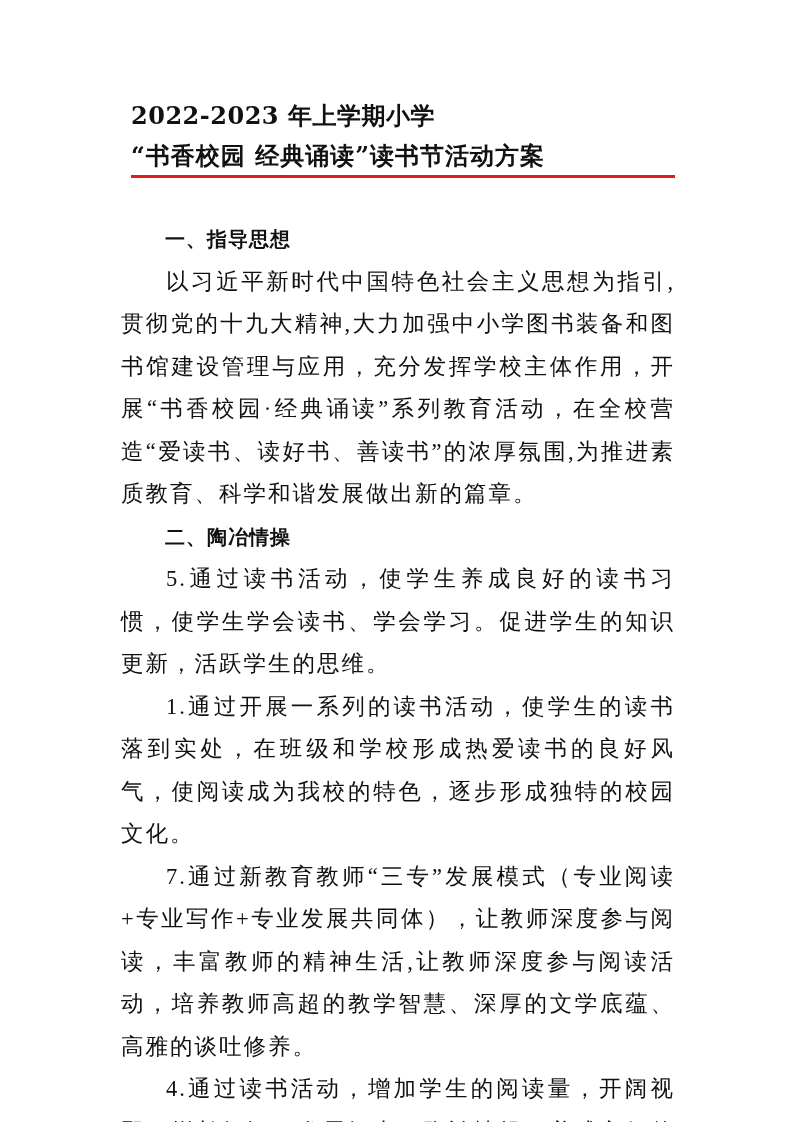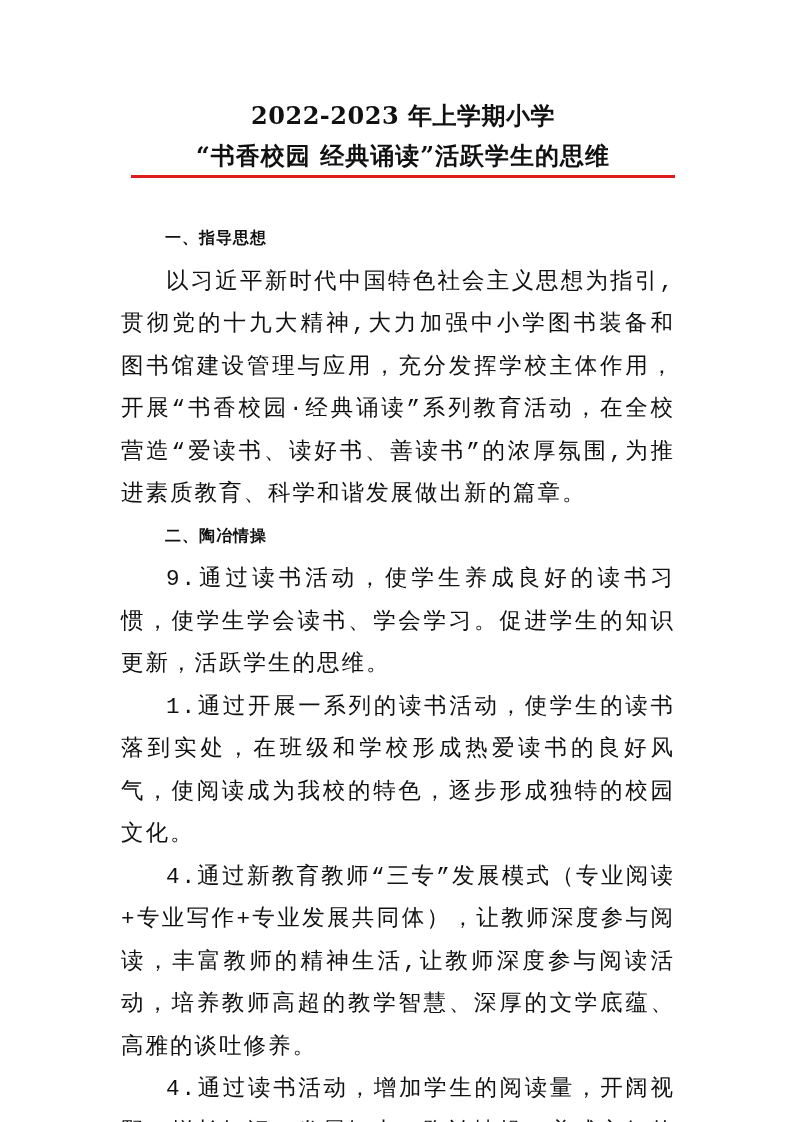--- a/index.html
+++ b/index.html
@@ -21,21 +21,21 @@
       top: 0;
       width: 793px;
       height: 1122px;
       background: #ffffff;
     }
     .title-block {
       position: absolute;
       left: 131px;
       top: 96px;
       width: 544px;
-      text-align: center;
+      text-align: left;
     }
     .title-line {
       font-family: "DejaVu Serif", "Liberation Serif", serif;
       font-weight: bold;
       font-size: 24px;
       line-height: 40px;
       height: 40px;
       letter-spacing: 0.5px;
       white-space: nowrap;
     }
@@ -55,52 +55,52 @@
       left: 121px;
       top: 218px;
       width: 554px;
       font-size: 22.5px;
       line-height: 42.5px;
       text-align: justify;
       text-justify: inter-character;
       letter-spacing: 2px;
     }
     .heading {
-      font-family: Liberation Mono, monospace;
+      font-family: Liberation Sans, sans-serif;
       font-weight: bold;
-      font-size: 16px;
+      font-size: 20px;
       line-height: 42.5px;
       height: 42.5px;
       padding-left: 44px;
       letter-spacing: 1px;
       margin: 0;
     }
     .para {
       margin: 0;
       text-indent: 2em;
-      font-family: Liberation Mono, monospace;
+      font-family: Liberation Serif, serif;
     }
   </style>
 </head>
 <body>
 
 <div class="page">
 
   <div class="title-block">
     <div class="title-line">2022-2023 年上学期小学</div>
-    <div class="title-line second">“书香校园 经典诵读”活跃学生的思维</div>
+    <div class="title-line second">“书香校园 经典诵读”读书节活动方案</div>
   </div>
 
   <div class="red-rule" style="background: rgb(224, 27, 27);"></div>
 
   <div class="content">
 
     <h2 class="heading">一、指导思想</h2>
     <p class="para">以习近平新时代中国特色社会主义思想为指引,贯彻党的十九大精神,大力加强中小学图书装备和图书馆建设管理与应用，充分发挥学校主体作用，开展“书香校园·经典诵读”系列教育活动，在全校营造“爱读书、读好书、善读书”的浓厚氛围,为推进素质教育、科学和谐发展做出新的篇章。</p>
 
     <h2 class="heading">二、陶冶情操</h2>
-    <p class="para">9.通过读书活动，使学生养成良好的读书习惯，使学生学会读书、学会学习。促进学生的知识更新，活跃学生的思维。</p>
+    <p class="para">5.通过读书活动，使学生养成良好的读书习惯，使学生学会读书、学会学习。促进学生的知识更新，活跃学生的思维。</p>
     <p class="para">1.通过开展一系列的读书活动，使学生的读书落到实处，在班级和学校形成热爱读书的良好风气，使阅读成为我校的特色，逐步形成独特的校园文化。</p>
-    <p class="para">4.通过新教育教师“三专”发展模式（专业阅读+专业写作+专业发展共同体），让教师深度参与阅读，丰富教师的精神生活,让教师深度参与阅读活动，培养教师高超的教学智慧、深厚的文学底蕴、高雅的谈吐修养。</p>
+    <p class="para">7.通过新教育教师“三专”发展模式（专业阅读+专业写作+专业发展共同体），让教师深度参与阅读，丰富教师的精神生活,让教师深度参与阅读活动，培养教师高超的教学智慧、深厚的文学底蕴、高雅的谈吐修养。</p>
     <p class="para">4.通过读书活动，增加学生的阅读量，开阔视野，增长知识，发展智力，陶冶情操，养成良好的阅读习惯，夯实学</p>
 
   </div>
 </div>
 
 </body></html>

